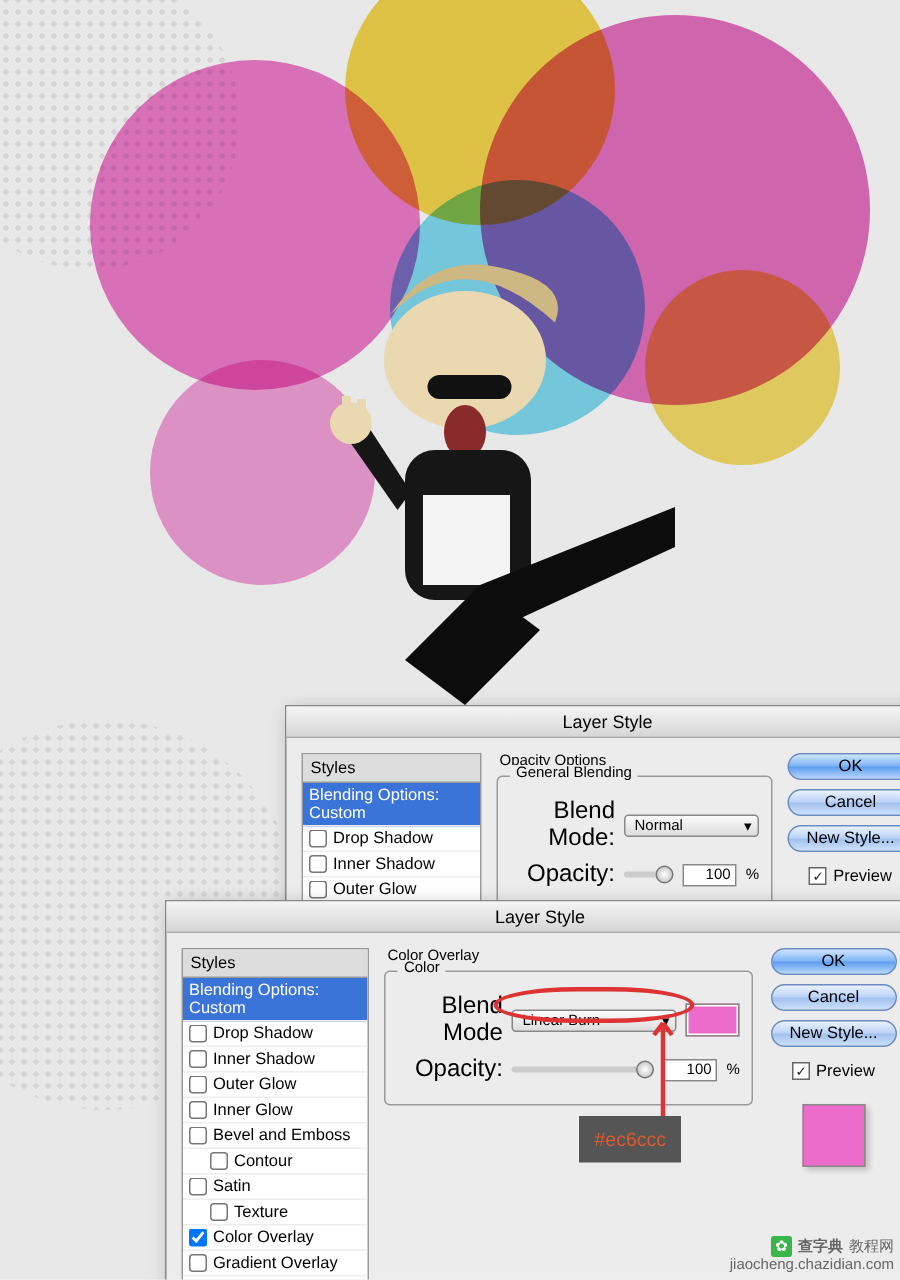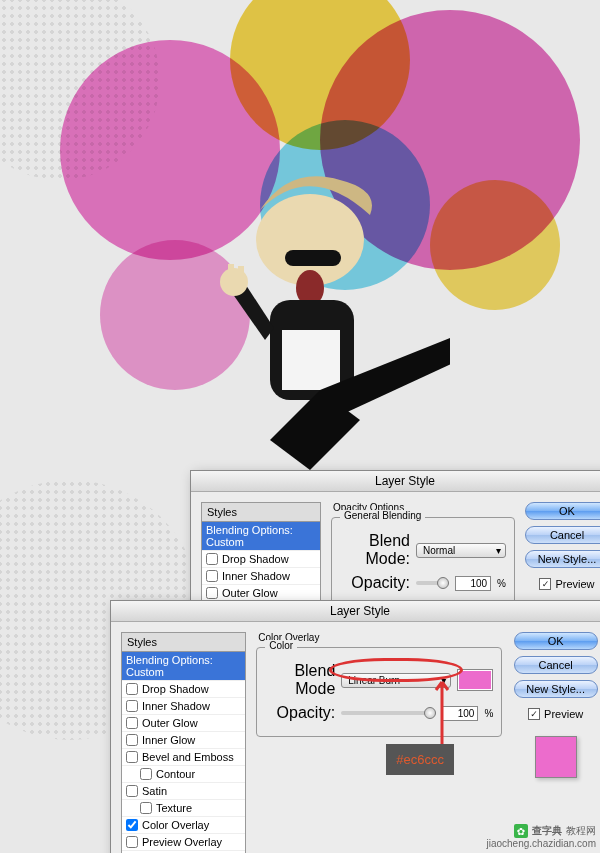--- a/index.html
+++ b/index.html
@@ -210,21 +210,21 @@
         <div class="style-row indent">
             <input type="checkbox" style="">
             <span>Texture</span>
           </div>
         <div class="style-row">
             <input type="checkbox" checked="" style="">
             <span>Color Overlay</span>
           </div>
         <div class="style-row">
             <input type="checkbox" style="">
-            <span>Preview Overlay</span>
+            <span>Gradient Overlay</span>
           </div>
         <div class="style-row"></div>
       </div>
     </div>
     <div class="main" style="position:relative">
       <div style="font-size:10px;margin:0 0 4px 2px">Color Overlay</div>
       <div class="fieldset">
         <div class="fieldset-title">Color</div>
         <div class="row" style="position:relative">
           <label>Blend Mode</label>

